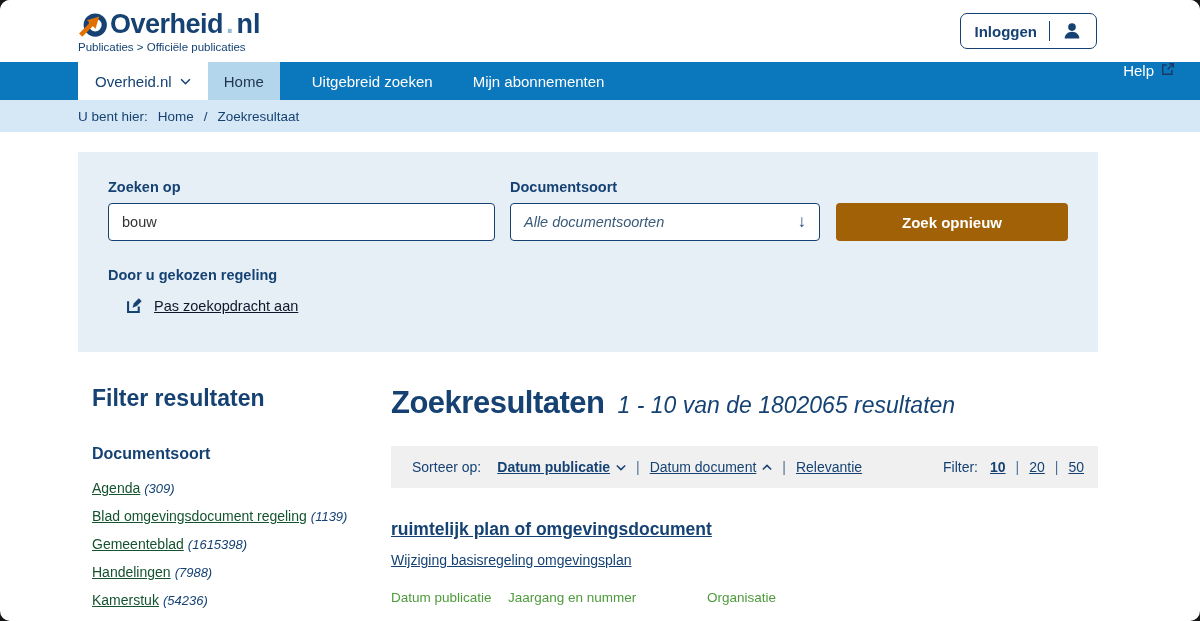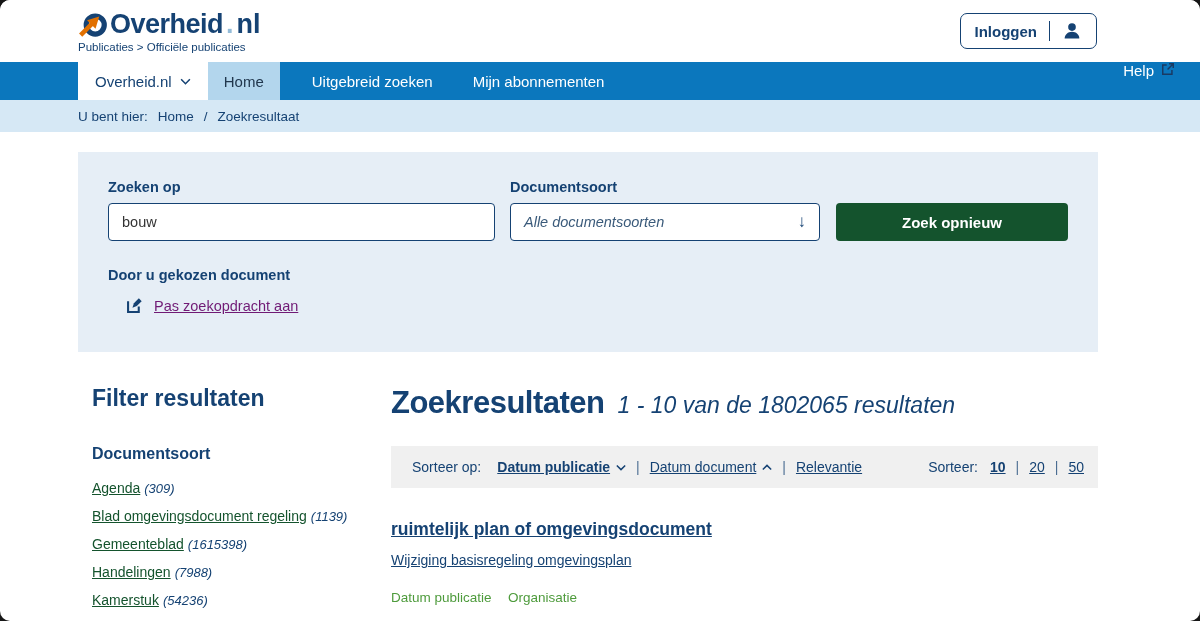--- a/index.html
+++ b/index.html
@@ -73,27 +73,27 @@
   }
   .doctype-group { width: 310px; margin-right: 16px; }
   .doctype-select {
     width: 100%; height: 38px; border: 1px solid #154273; border-radius: 4px;
     background: #fff; display: flex; align-items: center; justify-content: space-between;
     padding: 0 13px; cursor: pointer;
   }
   .doctype-select .value { font-size: 14.5px; font-style: italic; color: #3a5a7a; }
   .doctype-select .arrow { font-size: 17px; font-weight: bold; color: #154273; }
   .submit-btn {
-    width: 232px; height: 38px; background: #14532d; border: none; border-radius: 4px;
+    width: 232px; height: 38px; background: #a16207; border: none; border-radius: 4px;
     color: #ffffff; font-size: 15px; font-weight: bold; cursor: pointer;
     font-family: "Liberation Sans", "DejaVu Sans", sans-serif;
   }
   .chosen-label { font-size: 14.5px; font-weight: bold; color: #154273; margin-top: 26px; }
   .edit-row { display: flex; align-items: center; gap: 11px; margin-top: 14px; padding-left: 18px; }
-  .edit-link { font-size: 14.5px; color: #701a75; text-decoration: underline; cursor: pointer; }
+  .edit-link { font-size: 14.5px; color: #0f172a; text-decoration: underline; cursor: pointer; }
 
   
   .content { display: flex; margin-top: 33px; padding: 0 102px 0 92px; }
   .sidebar { width: 299px; flex: none; }
   .filter-title { font-size: 23px; font-weight: bold; color: #154273; }
   .filter-group-title { font-size: 16px; font-weight: bold; color: #154273; margin-top: 33px; }
   .filter-list { list-style: none; margin-top: 18px; }
   .filter-list li { margin-bottom: 13px; font-size: 14px; line-height: 14px; }
   .filter-link { color: #14532d; text-decoration: underline; cursor: pointer; }
   .filter-count { color: #154273; font-style: italic; font-size: 13px; margin-left: 4px; }
@@ -208,21 +208,21 @@
       </div>
       <div class="doctype-group">
         <label class="field-label">Documentsoort</label>
         <div class="doctype-select">
           <span class="value">Alle documentsoorten</span>
           <span class="arrow">↓</span>
         </div>
       </div>
       <button class="submit-btn">Zoek opnieuw</button>
     </div>
-    <div class="chosen-label">Door u gekozen document</div>
+    <div class="chosen-label">Door u gekozen regeling</div>
     <div class="edit-row">
       <span>
         <svg width="17" height="17" viewBox="0 0 18 18">
           <path d="M2.2 4.5v11.3h11.3V10" fill="none" stroke="#154273" stroke-width="2.2"></path>
           <path d="M6.8 11.5l1.6-4.9L13.6 1.4l3 3-5.2 5.2z" fill="#154273"></path>
         </svg>
       </span>
       <a class="edit-link">Pas zoekopdracht aan</a>
     </div>
   </section>
@@ -276,35 +276,36 @@
                 <path d="M1 6.5l5-5 5 5" fill="none" stroke="#154273" stroke-width="1.8"></path>
               </svg>
           </span>
         </a>
         <span class="sort-sep">|</span>
         <a class="sort-opt">
           <span>Relevantie</span>
         </a>
 
         <div class="sort-right">
-          <span class="aantal-label">Sorteer:</span>
+          <span class="aantal-label">Filter:</span>
           <a class="size-link active">10</a>
           <span class="sort-sep">|</span>
           <a class="size-link">20</a>
           <span class="sort-sep">|</span>
           <a class="size-link">50</a>
         </div>
       </div>
 
       <article class="result">
         <a class="result-title">ruimtelijk plan of omgevingsdocument</a>
         <div class="result-sub">
           <a>Wijziging basisregeling omgevingsplan</a>
         </div>
         <div class="result-meta">
           <span class="meta-col-1">Datum publicatie</span>
+          <span class="meta-col-2">Jaargang en nummer</span>
           <span class="meta-col-3">Organisatie</span>
         </div>
       </article>
     </main>
   </div>
 
 </div>
 
 </body></html>

